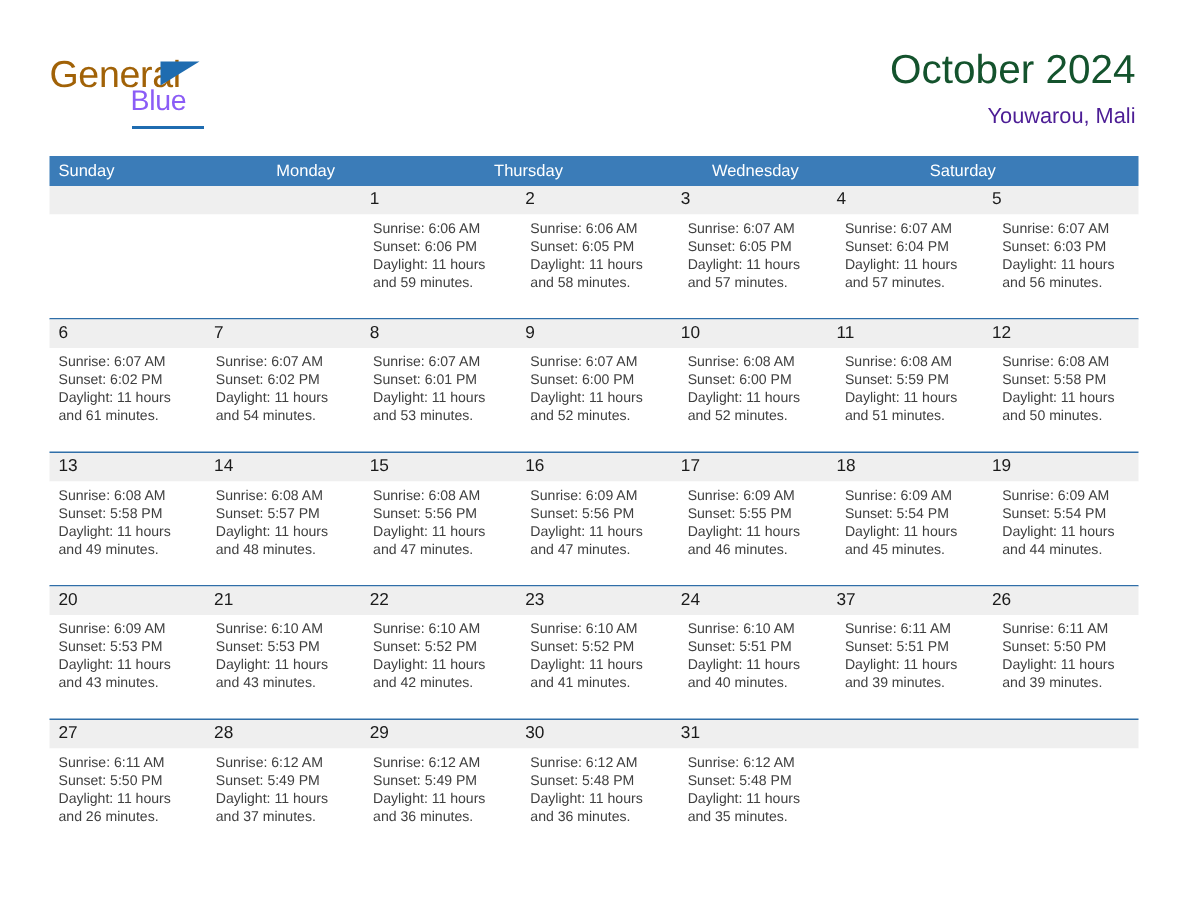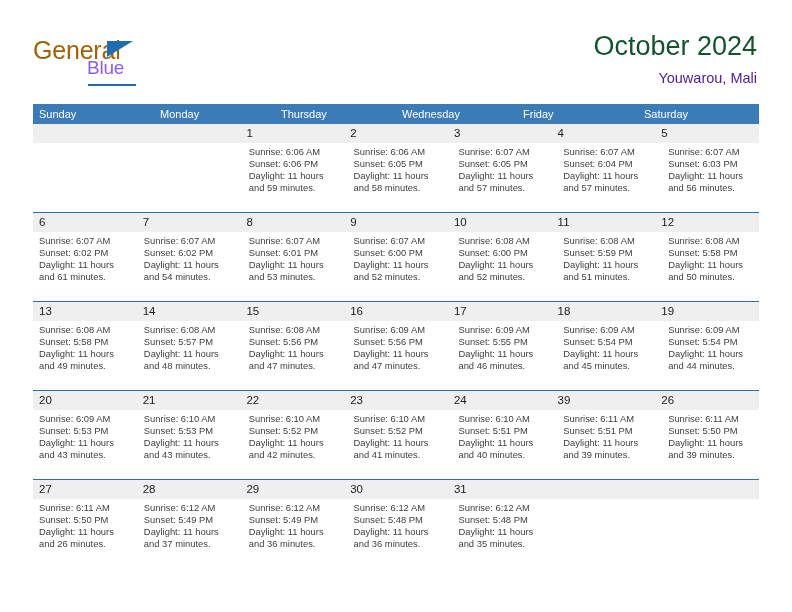--- a/index.html
+++ b/index.html
@@ -173,21 +173,20 @@
     </div>
 
   </div>
 
   <div class="calendar">
     <div class="dow-row" id="dow-row">
         <div class="dow-cell">Sunday</div>
         <div class="dow-cell">Monday</div>
         <div class="dow-cell">Thursday</div>
         <div class="dow-cell">Wednesday</div>
-        <div class="dow-cell">Friday</div>
         <div class="dow-cell">Saturday</div>
       </div>
     <div id="weeks-container">
         <div class="week">
           <div class="date-band">
             <div class="date-num"></div>
             <div class="date-num"></div>
             <div class="date-num">1</div>
             <div class="date-num">2</div>
             <div class="date-num">3</div>
@@ -352,21 +351,21 @@
           </div>
           <div class="week-sep"></div>
         </div>
         <div class="week">
           <div class="date-band">
             <div class="date-num">20</div>
             <div class="date-num">21</div>
             <div class="date-num">22</div>
             <div class="date-num">23</div>
             <div class="date-num">24</div>
-            <div class="date-num">39</div>
+            <div class="date-num">37</div>
             <div class="date-num">26</div>
           </div>
           <div class="info-band">
             <div class="info-cell">
               <div class="ln">Sunrise: 6:09 AM</div>
               <div class="ln">Sunset: 5:53 PM</div>
               <div class="ln">Daylight: 11 hours</div>
               <div class="ln">and 43 minutes.</div>
             </div>
             <div class="info-cell">

